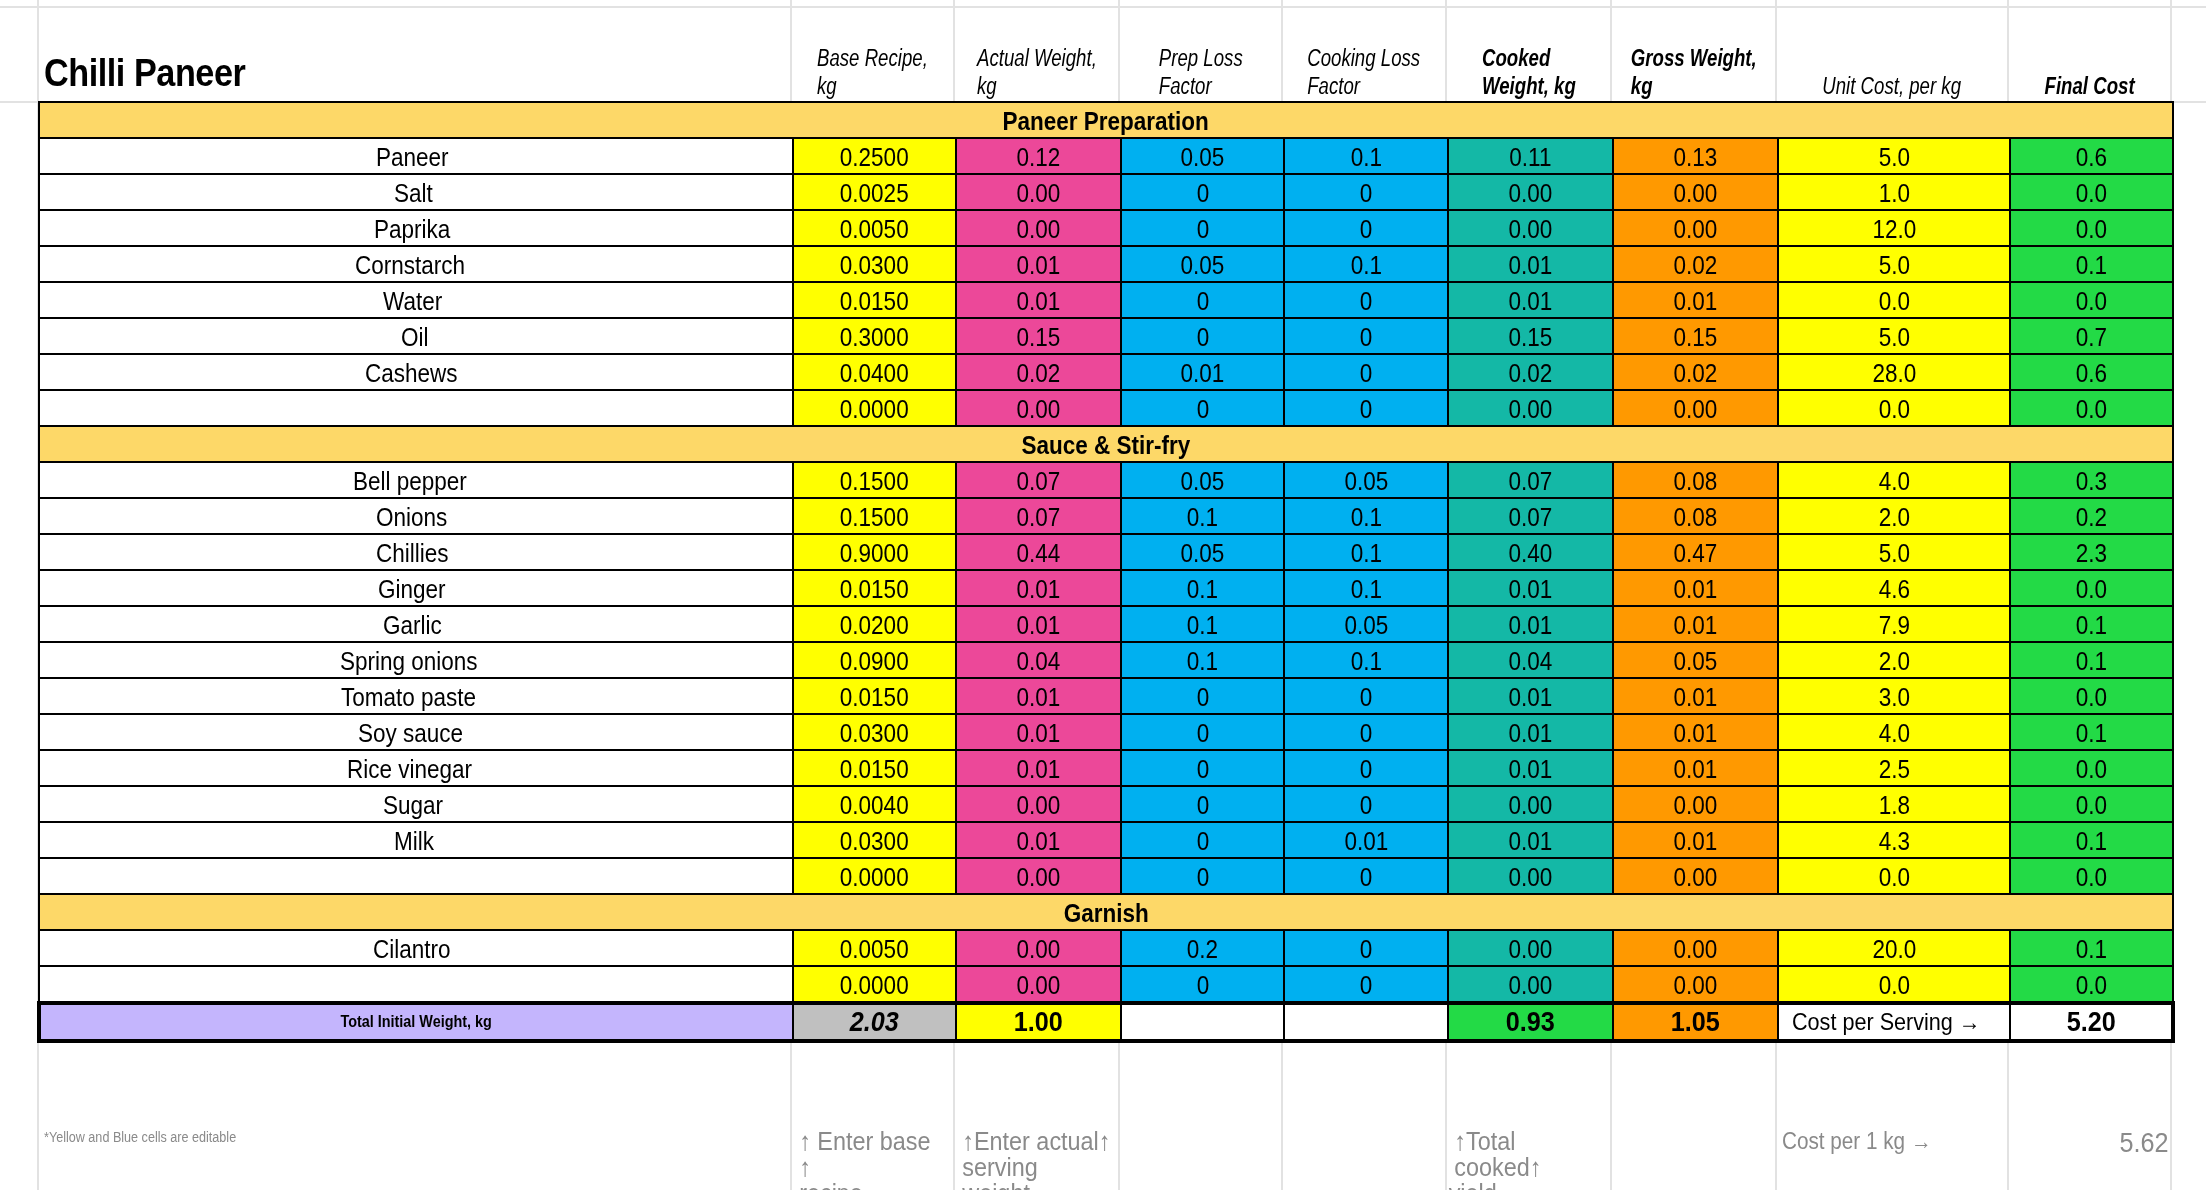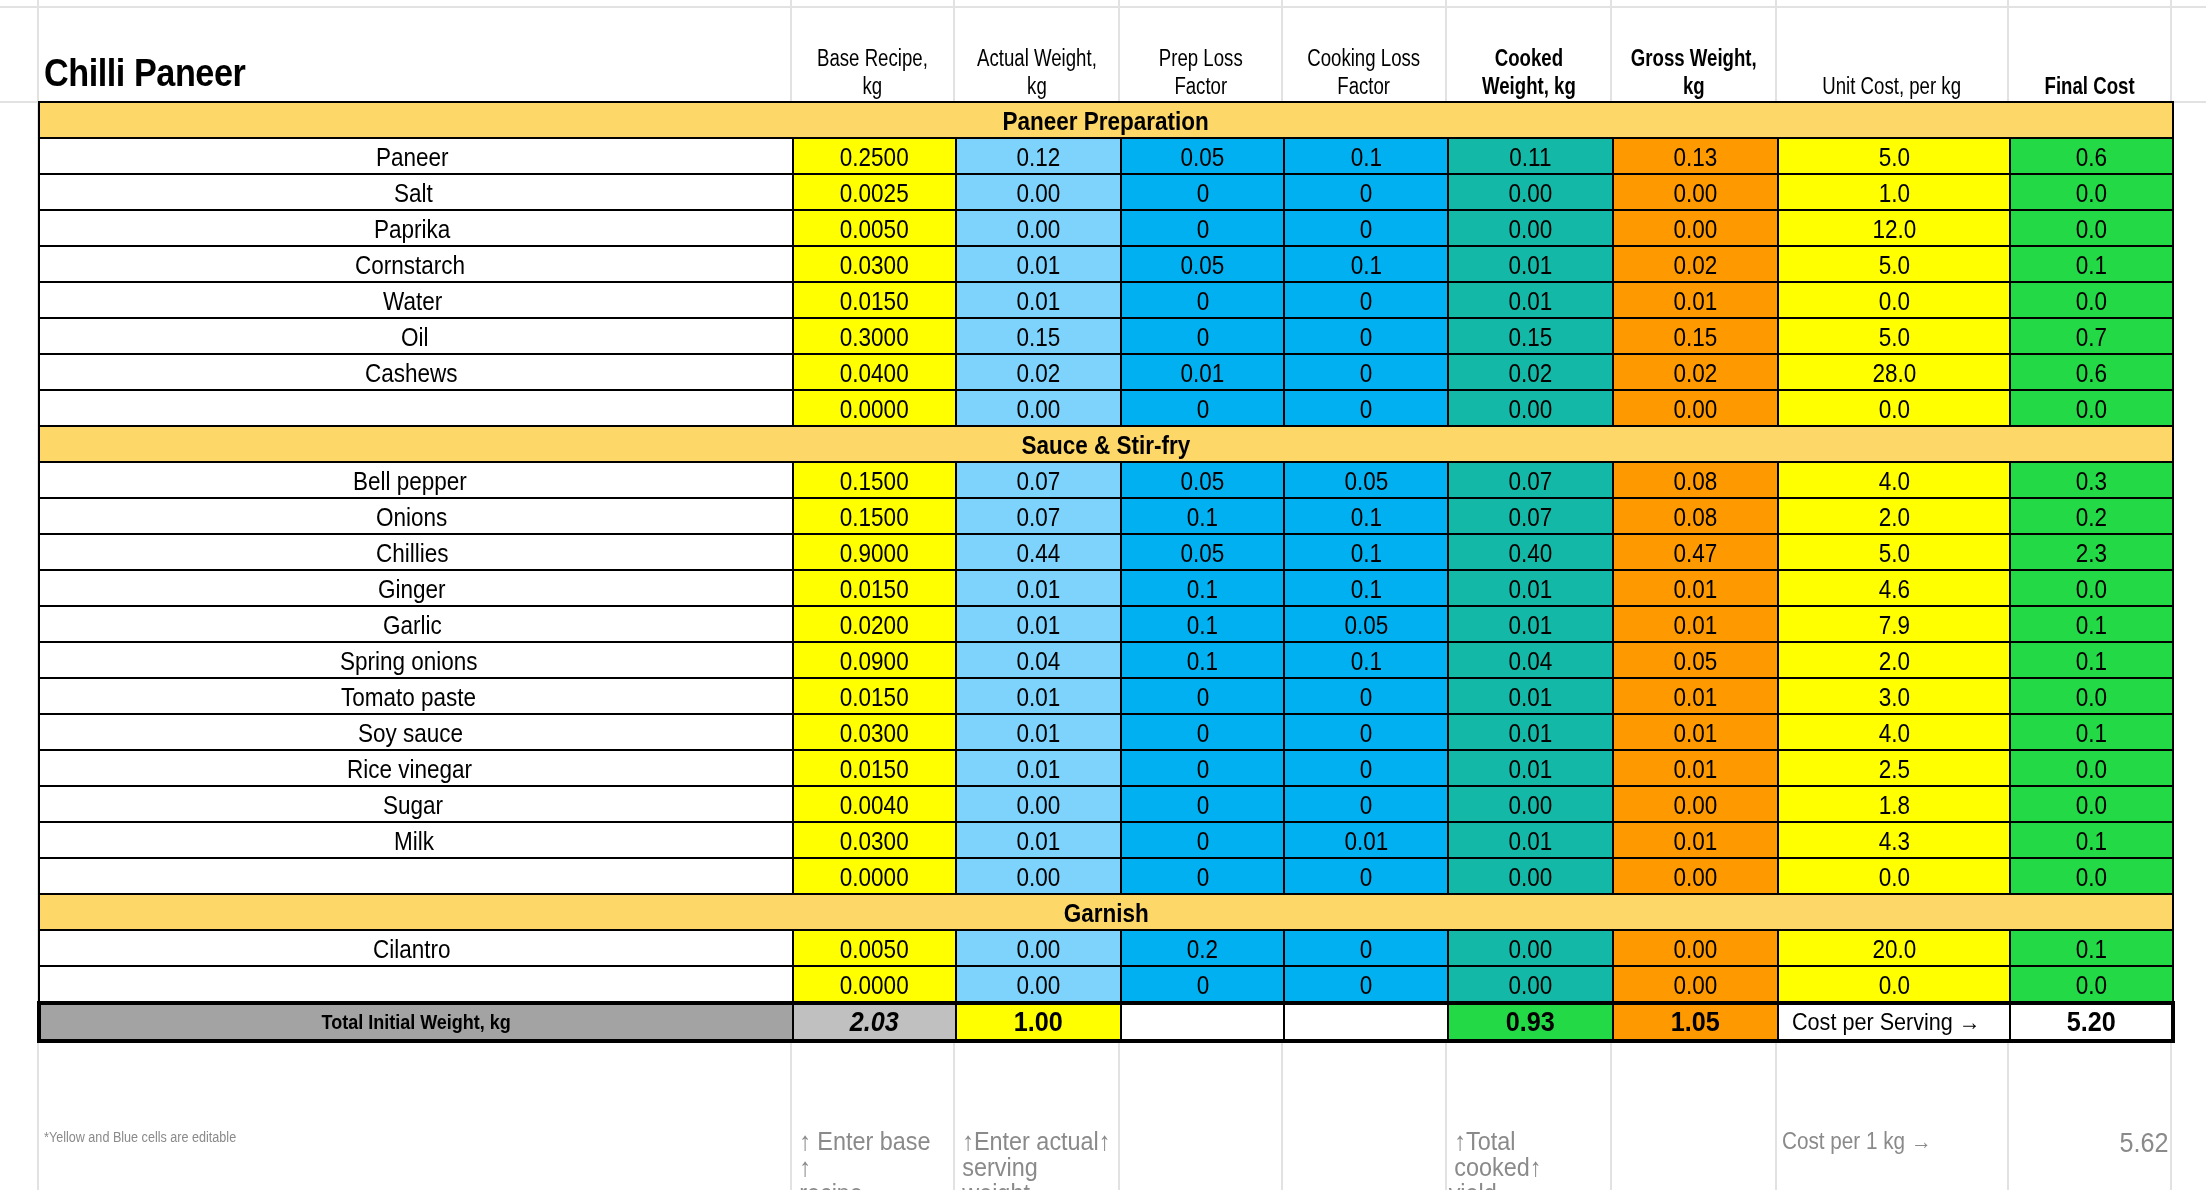--- a/index.html
+++ b/index.html
@@ -6,45 +6,45 @@
   body { width:2206px; height:1190px; position:relative; overflow:hidden;
          font-family:"Liberation Sans", "DejaVu Sans", sans-serif; color:#000; }
   .gridbg { position:absolute; inset:0; pointer-events:none; }
   .gridbg .v { position:absolute; top:0; bottom:0; width:2px; background:#e2e2e2; }
   .gridbg .h { position:absolute; left:0; right:0; height:2px; background:#e2e2e2; }
 
   .sheet { position:absolute; left:0; top:0; width:2206px; height:1190px; }
   .title { position:absolute; left:44px; top:52px; font-size:38px; font-weight:bold;
            letter-spacing:-0.5px; transform:scaleX(0.9); transform-origin:left; }
   .hdr { position:absolute; top:38px; height:62px; display:flex; align-items:flex-end;
-         justify-content:center; text-align:center; font-size:23px; line-height:28px;
-         transform-origin:center; }
+         justify-content:center; font-size:23px; line-height:28px;
+         transform-origin:center;font-style:italic; }
   .hdr span { display:block; transform:scaleX(0.9); }
   .hdr.bold { font-weight:bold; }
 
   table.grid { position:absolute; left:37px; top:101px; border-collapse:collapse;
                table-layout:fixed; }
   table.grid td { border:2px solid #000; height:34px; padding:0; font-size:25px;
                   text-align:center; vertical-align:bottom; overflow:hidden; white-space:nowrap; }
   table.grid td span { display:inline-block; transform:scaleX(0.9); line-height:32px; }
   .sec td { background:#fdd868; font-weight:bold; font-size:25px; border-top:4px solid #000;
             border-bottom:4px solid #000; border-left:4px solid #000; border-right:4px solid #000; height:32px;
             vertical-align:middle; }
   td.name { text-align:left; padding-left:6px; font-size:29px; background:#fff; border-left:4px solid #000; }
   td.name span { transform-origin:left; }
   td.base { background:#ffff00; font-size:30px; }
-  td.actual { background:#7dd3fc; font-size:24px; vertical-align:middle; }
+  td.actual { background:#ec4899; font-size:24px; vertical-align:middle; }
   td.prep, td.cook { background:#00b0f0; font-size:24px; vertical-align:middle; }
   td.cooked { background:#14b8a6; font-size:24px; vertical-align:middle; }
   td.gross { background:#ff9900; font-size:24px; vertical-align:middle; }
   td.unit { background:#ffff00; font-size:23px; }
   td.final { background:#23da46; font-size:24px; border-right:4px solid #000; }
 
   tr.total td { border-top:4px solid #000; border-bottom:4px solid #000; font-weight:bold; font-size:28px; vertical-align:middle; }
-  tr.total td.tlabel { background:#a3a3a3; font-size:20px; border-left:4px solid #000; }
+  tr.total td.tlabel { background:#c4b5fd; font-size:16px; border-left:4px solid #000; }
   tr.total td.tbase { background:#c0c0c0;font-style:italic; }
   tr.total td.tactual { background:#ffff00;margin-left:34px; }
   tr.total td.blank { background:#fff; }
   tr.total td.tcooked { background:#23da46; }
   tr.total td.tgross { background:#ff9900; }
   tr.total td.tcpl { background:#fff; font-weight:normal; text-align:center; padding-left:6px; font-size:24px; }
   tr.total td.tcpl span { transform-origin:left; }
   tr.total td.tfinal { background:#fff; border-right:4px solid #000; }
 
   .note { position:absolute; color:#8a8a8a; font-size:26px; line-height:26px; text-align:left; }

